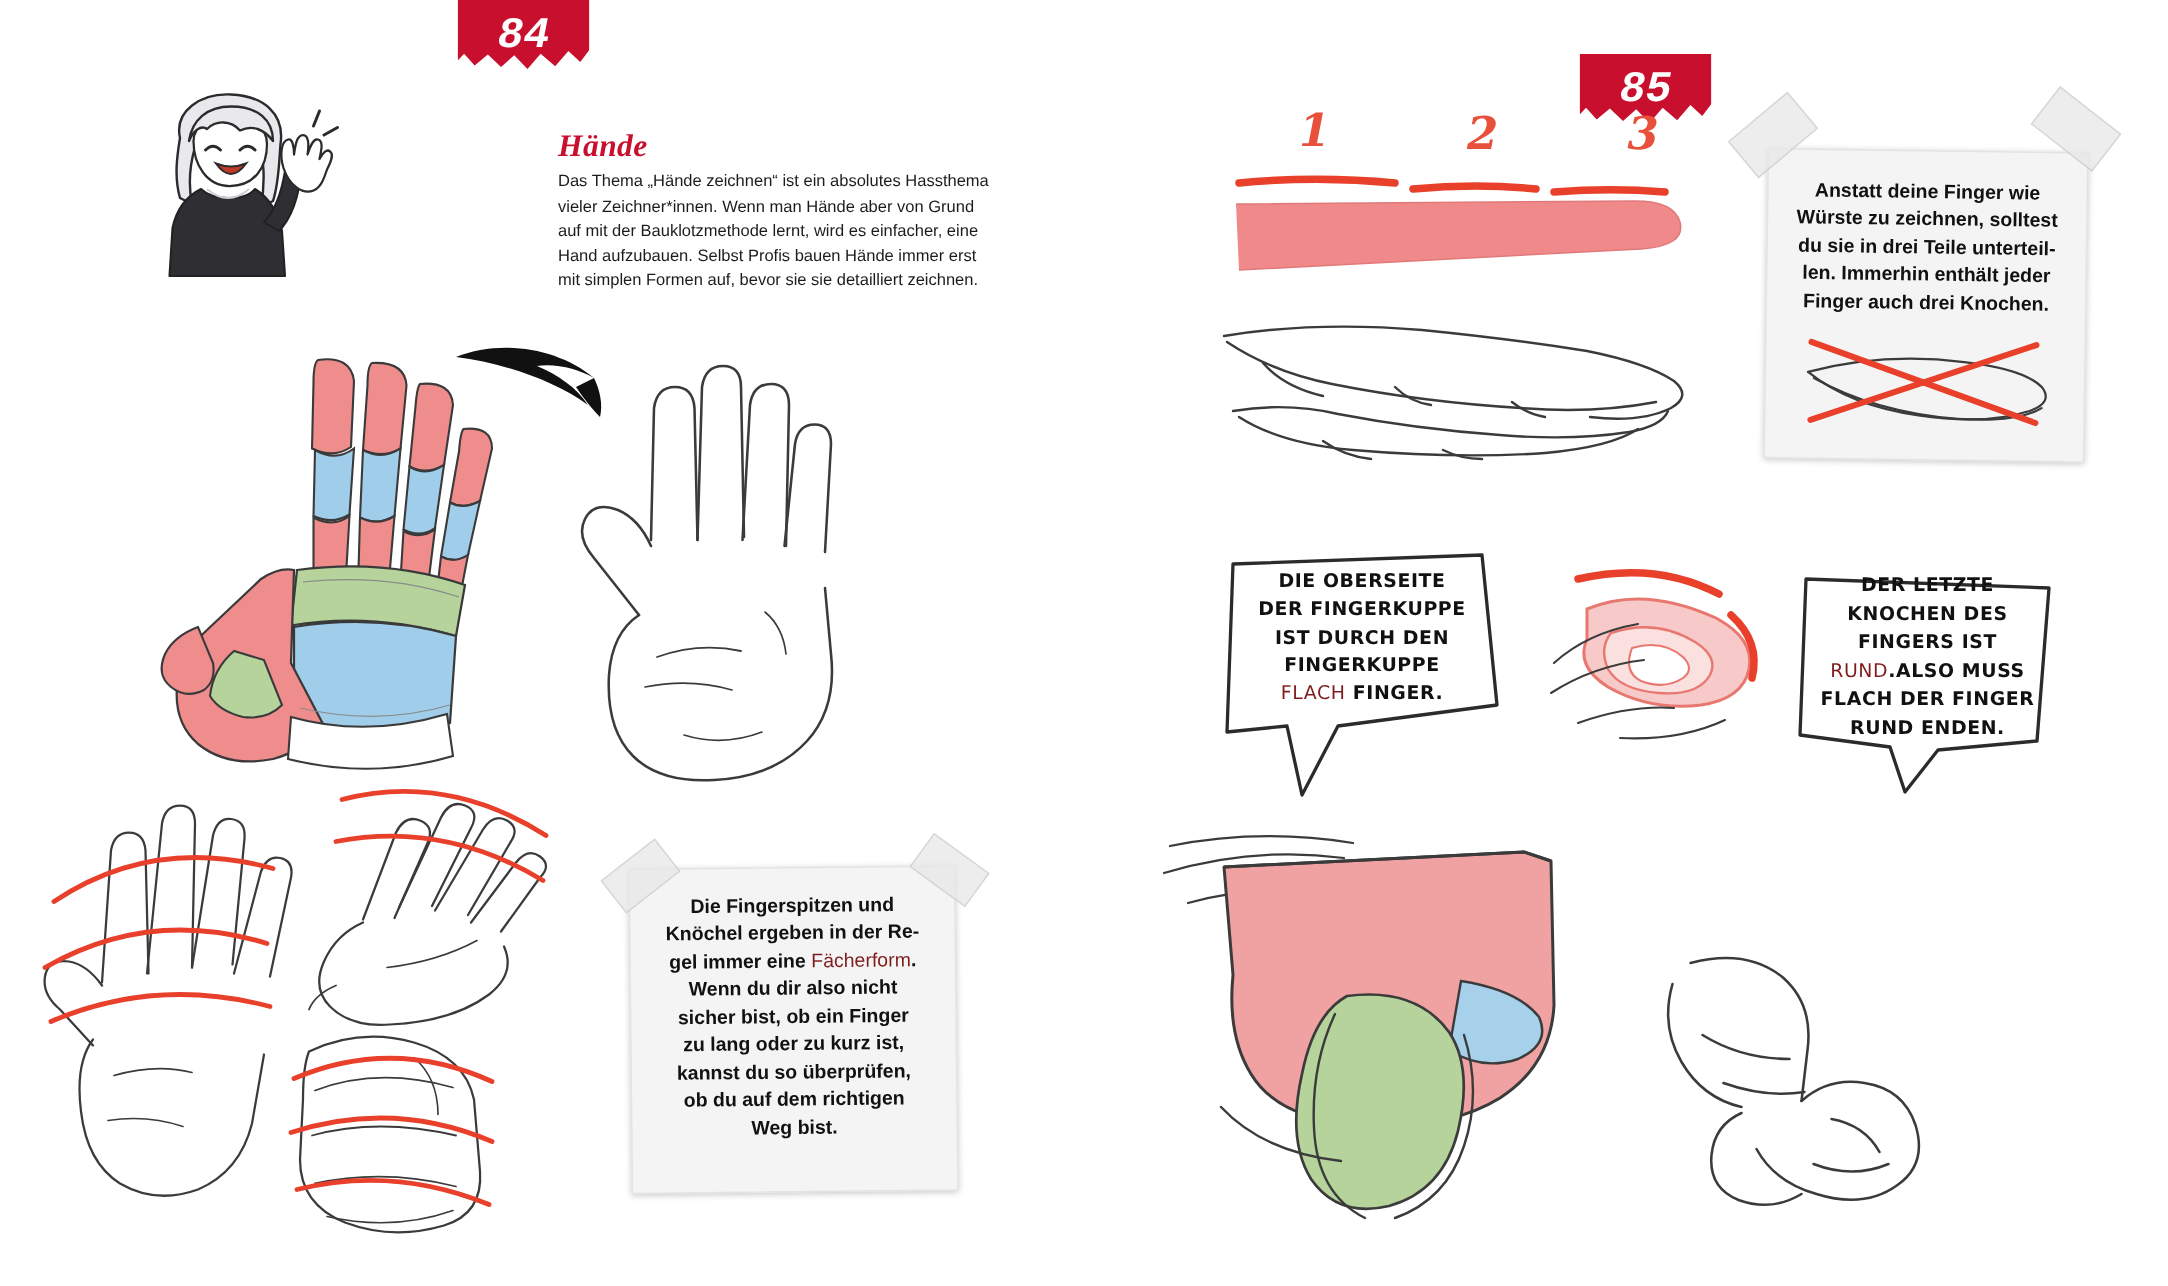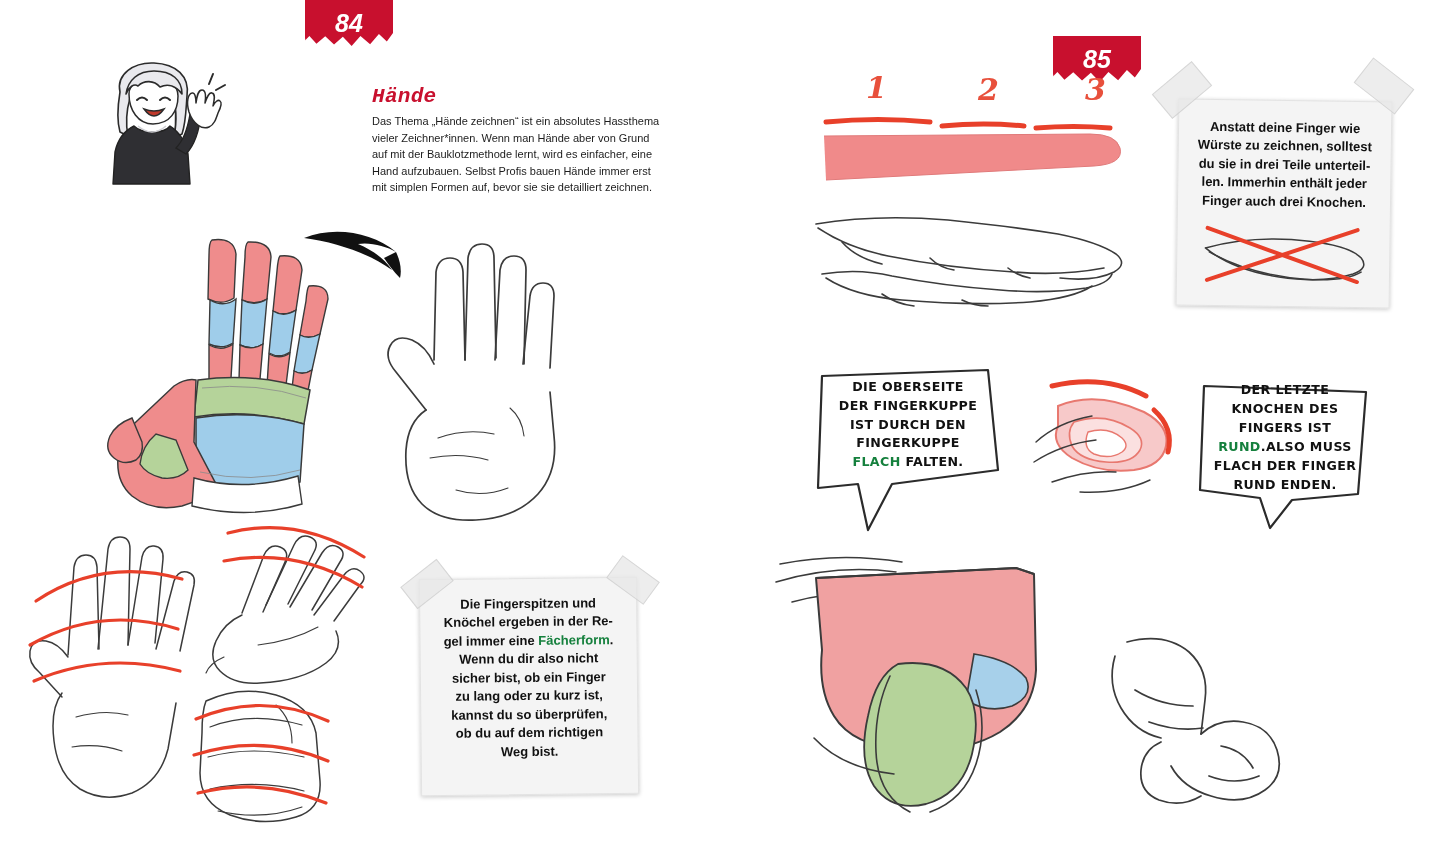--- a/index.html
+++ b/index.html
@@ -19,43 +19,43 @@
     background: #ffffff;
   }
 
   
   .page-badge {
     position: absolute;
     width: 88px;
     height: 46px;
     background: #c8102e;
     color: #ffffff;
-    font-family: Liberation Sans, sans-serif;
+    font-family: Liberation Mono, monospace;
     font-style: italic;
-    font-size: 25px;
+    font-size: 29px;
     font-weight: bold;
     display: flex;
     align-items: center;
     justify-content: center;
     border-radius: 0 0 8px 8px;
     clip-path: polygon(0% 0%, 100% 0%, 100% 72%, 93% 90%, 84% 74%, 74% 96%,
                        63% 78%, 53% 100%, 43% 80%, 33% 97%, 23% 79%, 13% 95%,
                        5% 78%, 0% 88%);
   }
   #badge-left  { left: 305px;  top: 0; }
   #badge-right { left: 1053px; top: 0; margin-top: 36px; }
 
   
   .fig { position: absolute; }
   .fig svg { display: block; overflow: visible; }
 
   
   .heading-handwritten {
     position: absolute;
-    font-family: Liberation Mono, monospace;
+    font-family: Liberation Serif, serif;
     font-style: italic;
     font-weight: bold;
     color: #c8102e;
     font-size: 21px;
     letter-spacing: 0.3px;
   }
   .body-text {
     position: absolute;
     font-family: "Liberation Sans", sans-serif;
     font-size: 11px;
@@ -80,21 +80,21 @@
     text-align: center;
     padding: 16px 18px;
     box-sizing: border-box;
   }
   .tape {
     position: absolute;
     background: rgba(232,232,232,0.85);
     border: 1px solid rgba(200,200,200,0.7);
     opacity: 0.9;
   }
-  .hl-red { color: #15803d; font-weight: bold; }
+  .hl-red { color: #7f1d1d; font-weight: normal; }
 
   
   .bubble-text {
     font-family: "DejaVu Sans", sans-serif;
     font-weight: bold;
     font-size: 12.6px;
     line-height: 1.5;
     color: #111;
     text-align: center;
     letter-spacing: 0.4px;
@@ -344,21 +344,21 @@
   <div class="bubble-wrap" style="left:812px; top:362px; width:192px; height:140px;">
     <svg width="192" height="175" viewBox="0 0 192 175" style="position:absolute; left:0; top:0;">
       <path d="M10 14 L176 8 L186 108 L80 122 L56 168 L46 122 L6 126 Z" fill="#ffffff" stroke="#2b2b2b" stroke-width="2.2" stroke-linejoin="round"></path>
     </svg>
     <div class="bubble-inner">
       <div class="bubble-text" style="margin-top:-14px;">
         <span>DIE OBERSEITE</span><br>
         <span>DER FINGERKUPPE</span><br>
         <span>IST DURCH DEN</span><br>
         <span>FINGERKUPPE</span><br>
-        <span class="hl-red">FLACH</span><span> FALTEN.</span>
+        <span class="hl-red">FLACH</span><span> FINGER.</span>
       </div>
     </div>
   </div>
 
   <div class="fig" style="left:1030px; top:370px;">
     <svg width="160" height="130" viewBox="0 0 160 130">
       <path d="M22 16 q52 -12 94 10" stroke="#e8402a" stroke-width="5" fill="none" stroke-linecap="round"></path>
       <path d="M28 36 q38 -16 86 6 q26 14 22 34 q-4 20 -32 24 q-34 4 -62 -12 q-22 -14 -14 -32 Z" fill="#f7c9c9" stroke="#e8786f" stroke-width="2"></path>
       <path d="M44 52 q30 -10 56 6 q16 10 10 22 q-8 14 -34 12 q-26 -2 -34 -16 q-6 -14 2 -24 Z" fill="#fbe0e0" stroke="#e8786f" stroke-width="1.6"></path>
       <path d="M58 62 q20 -6 34 6 q8 8 0 14 q-12 8 -28 2 q-12 -6 -6 -22 Z" fill="#ffffff" stroke="#e8786f" stroke-width="1.4"></path>

